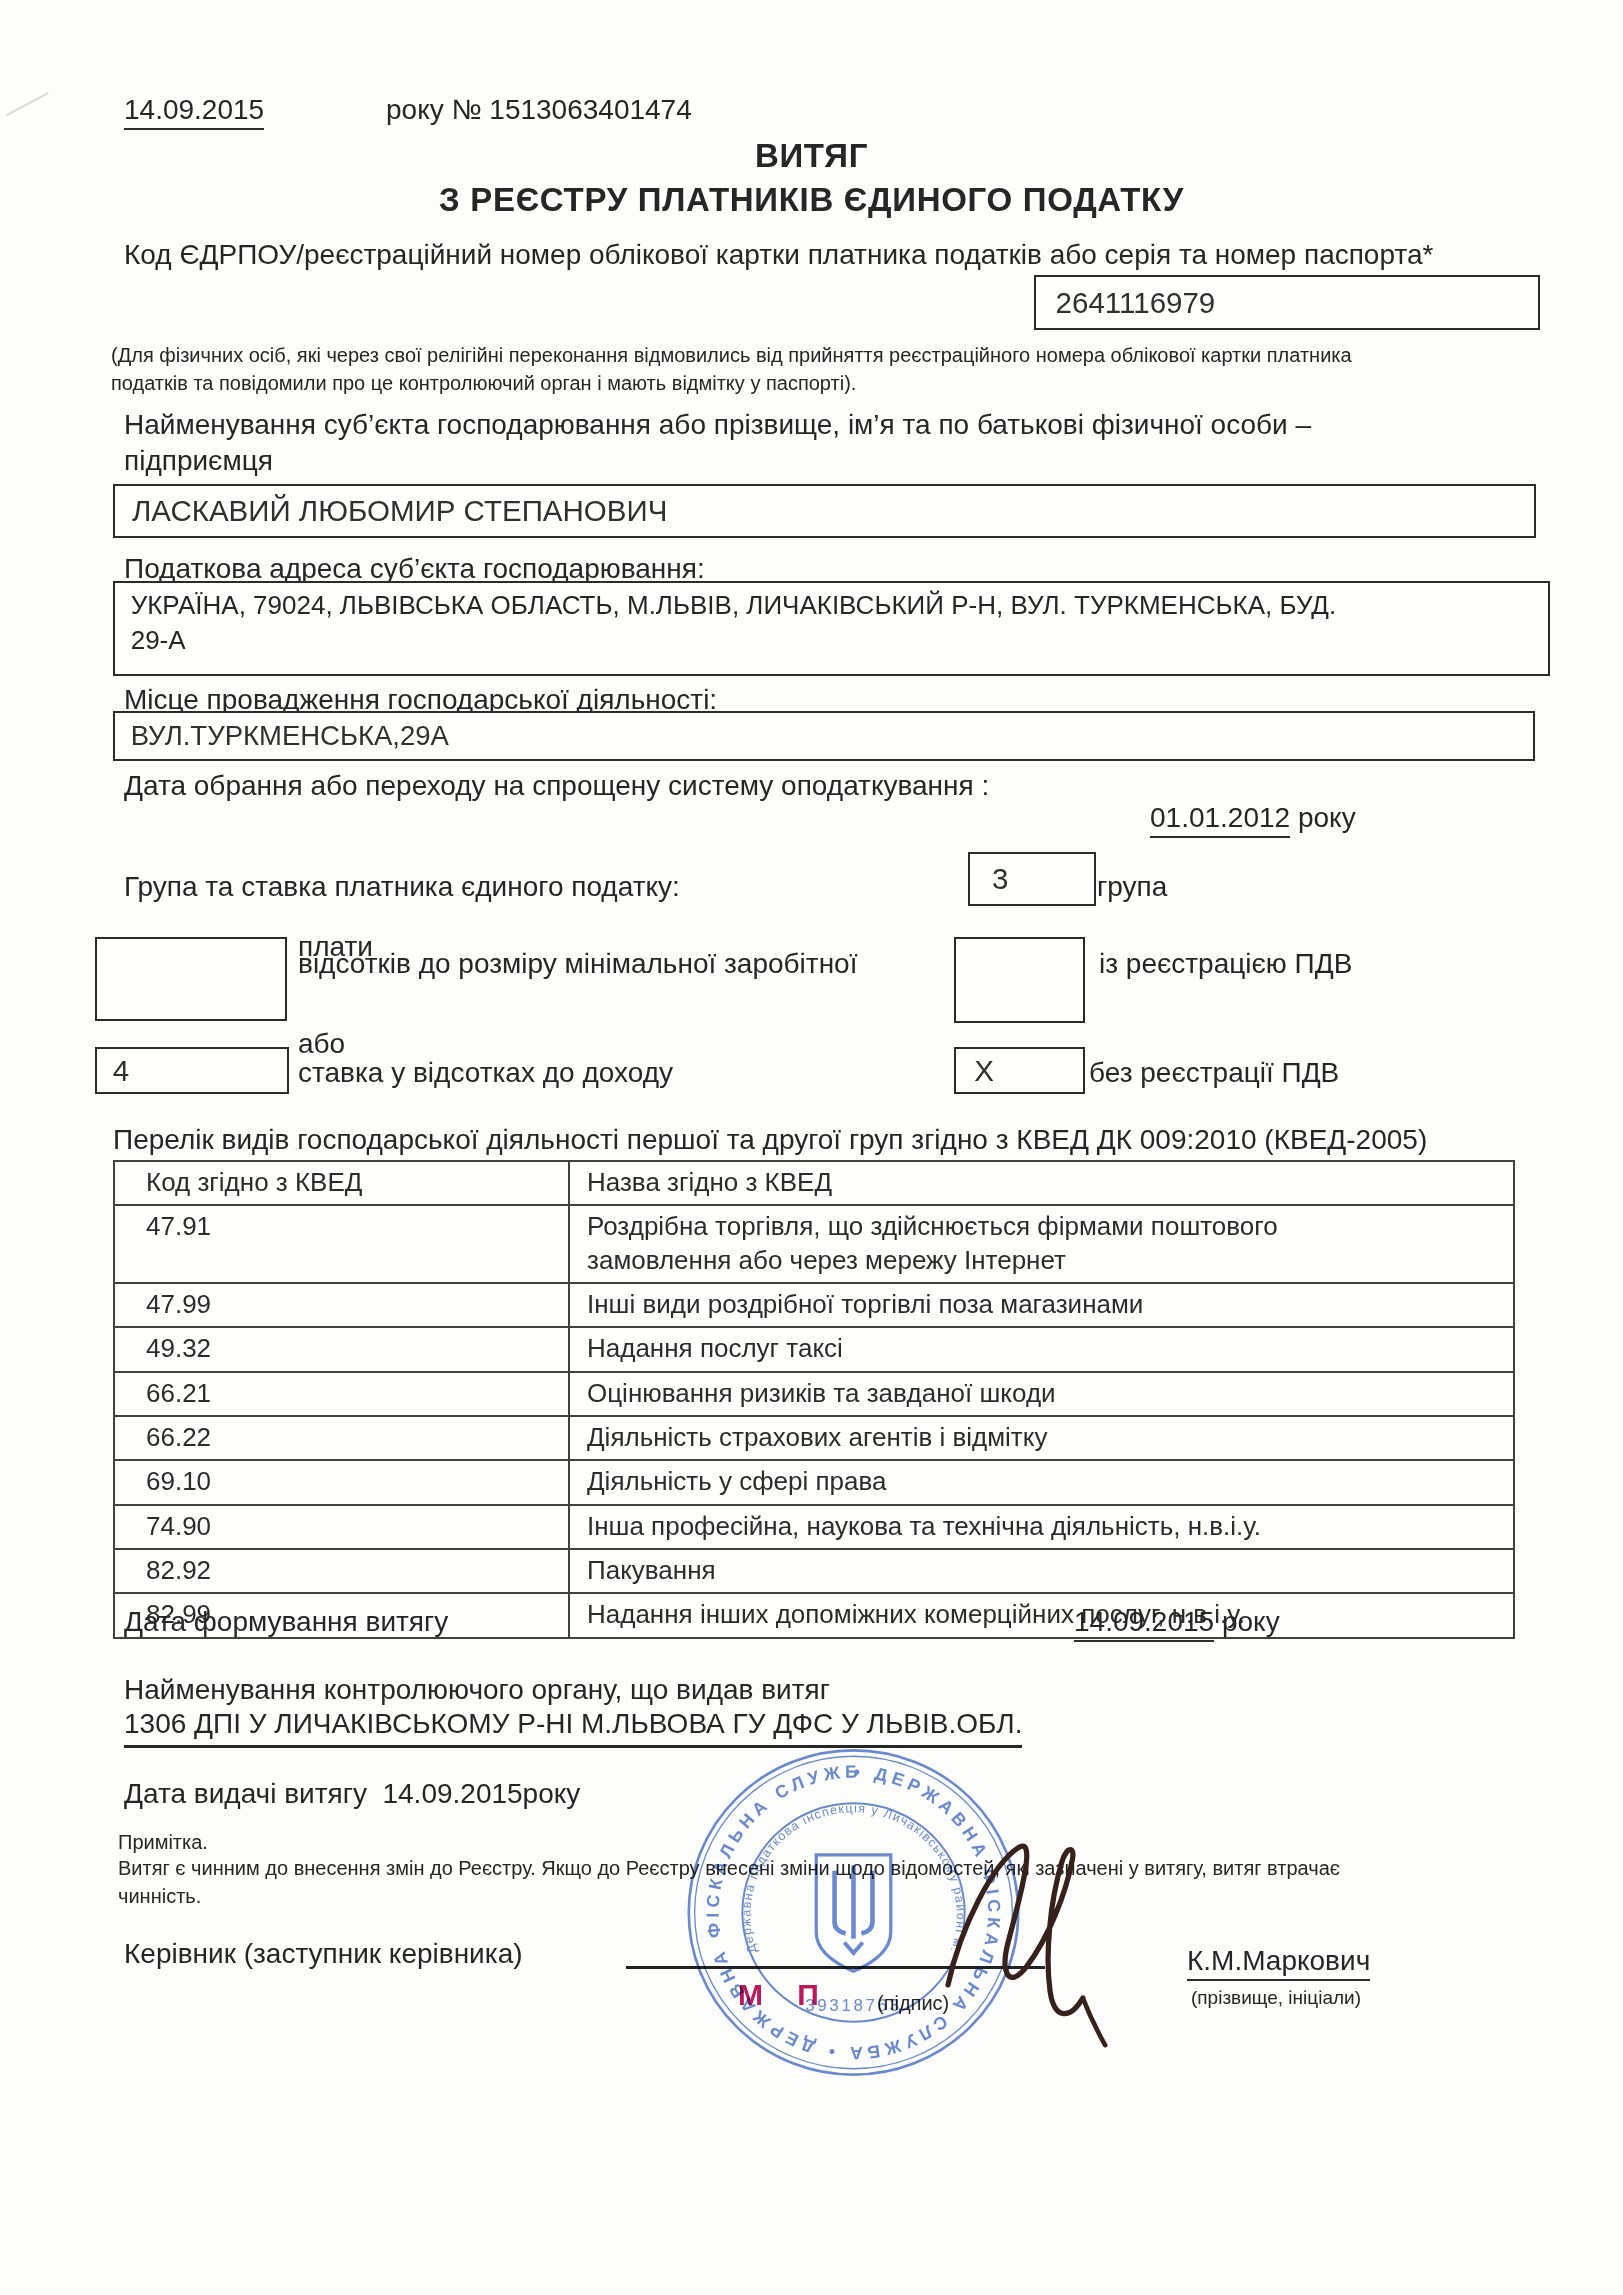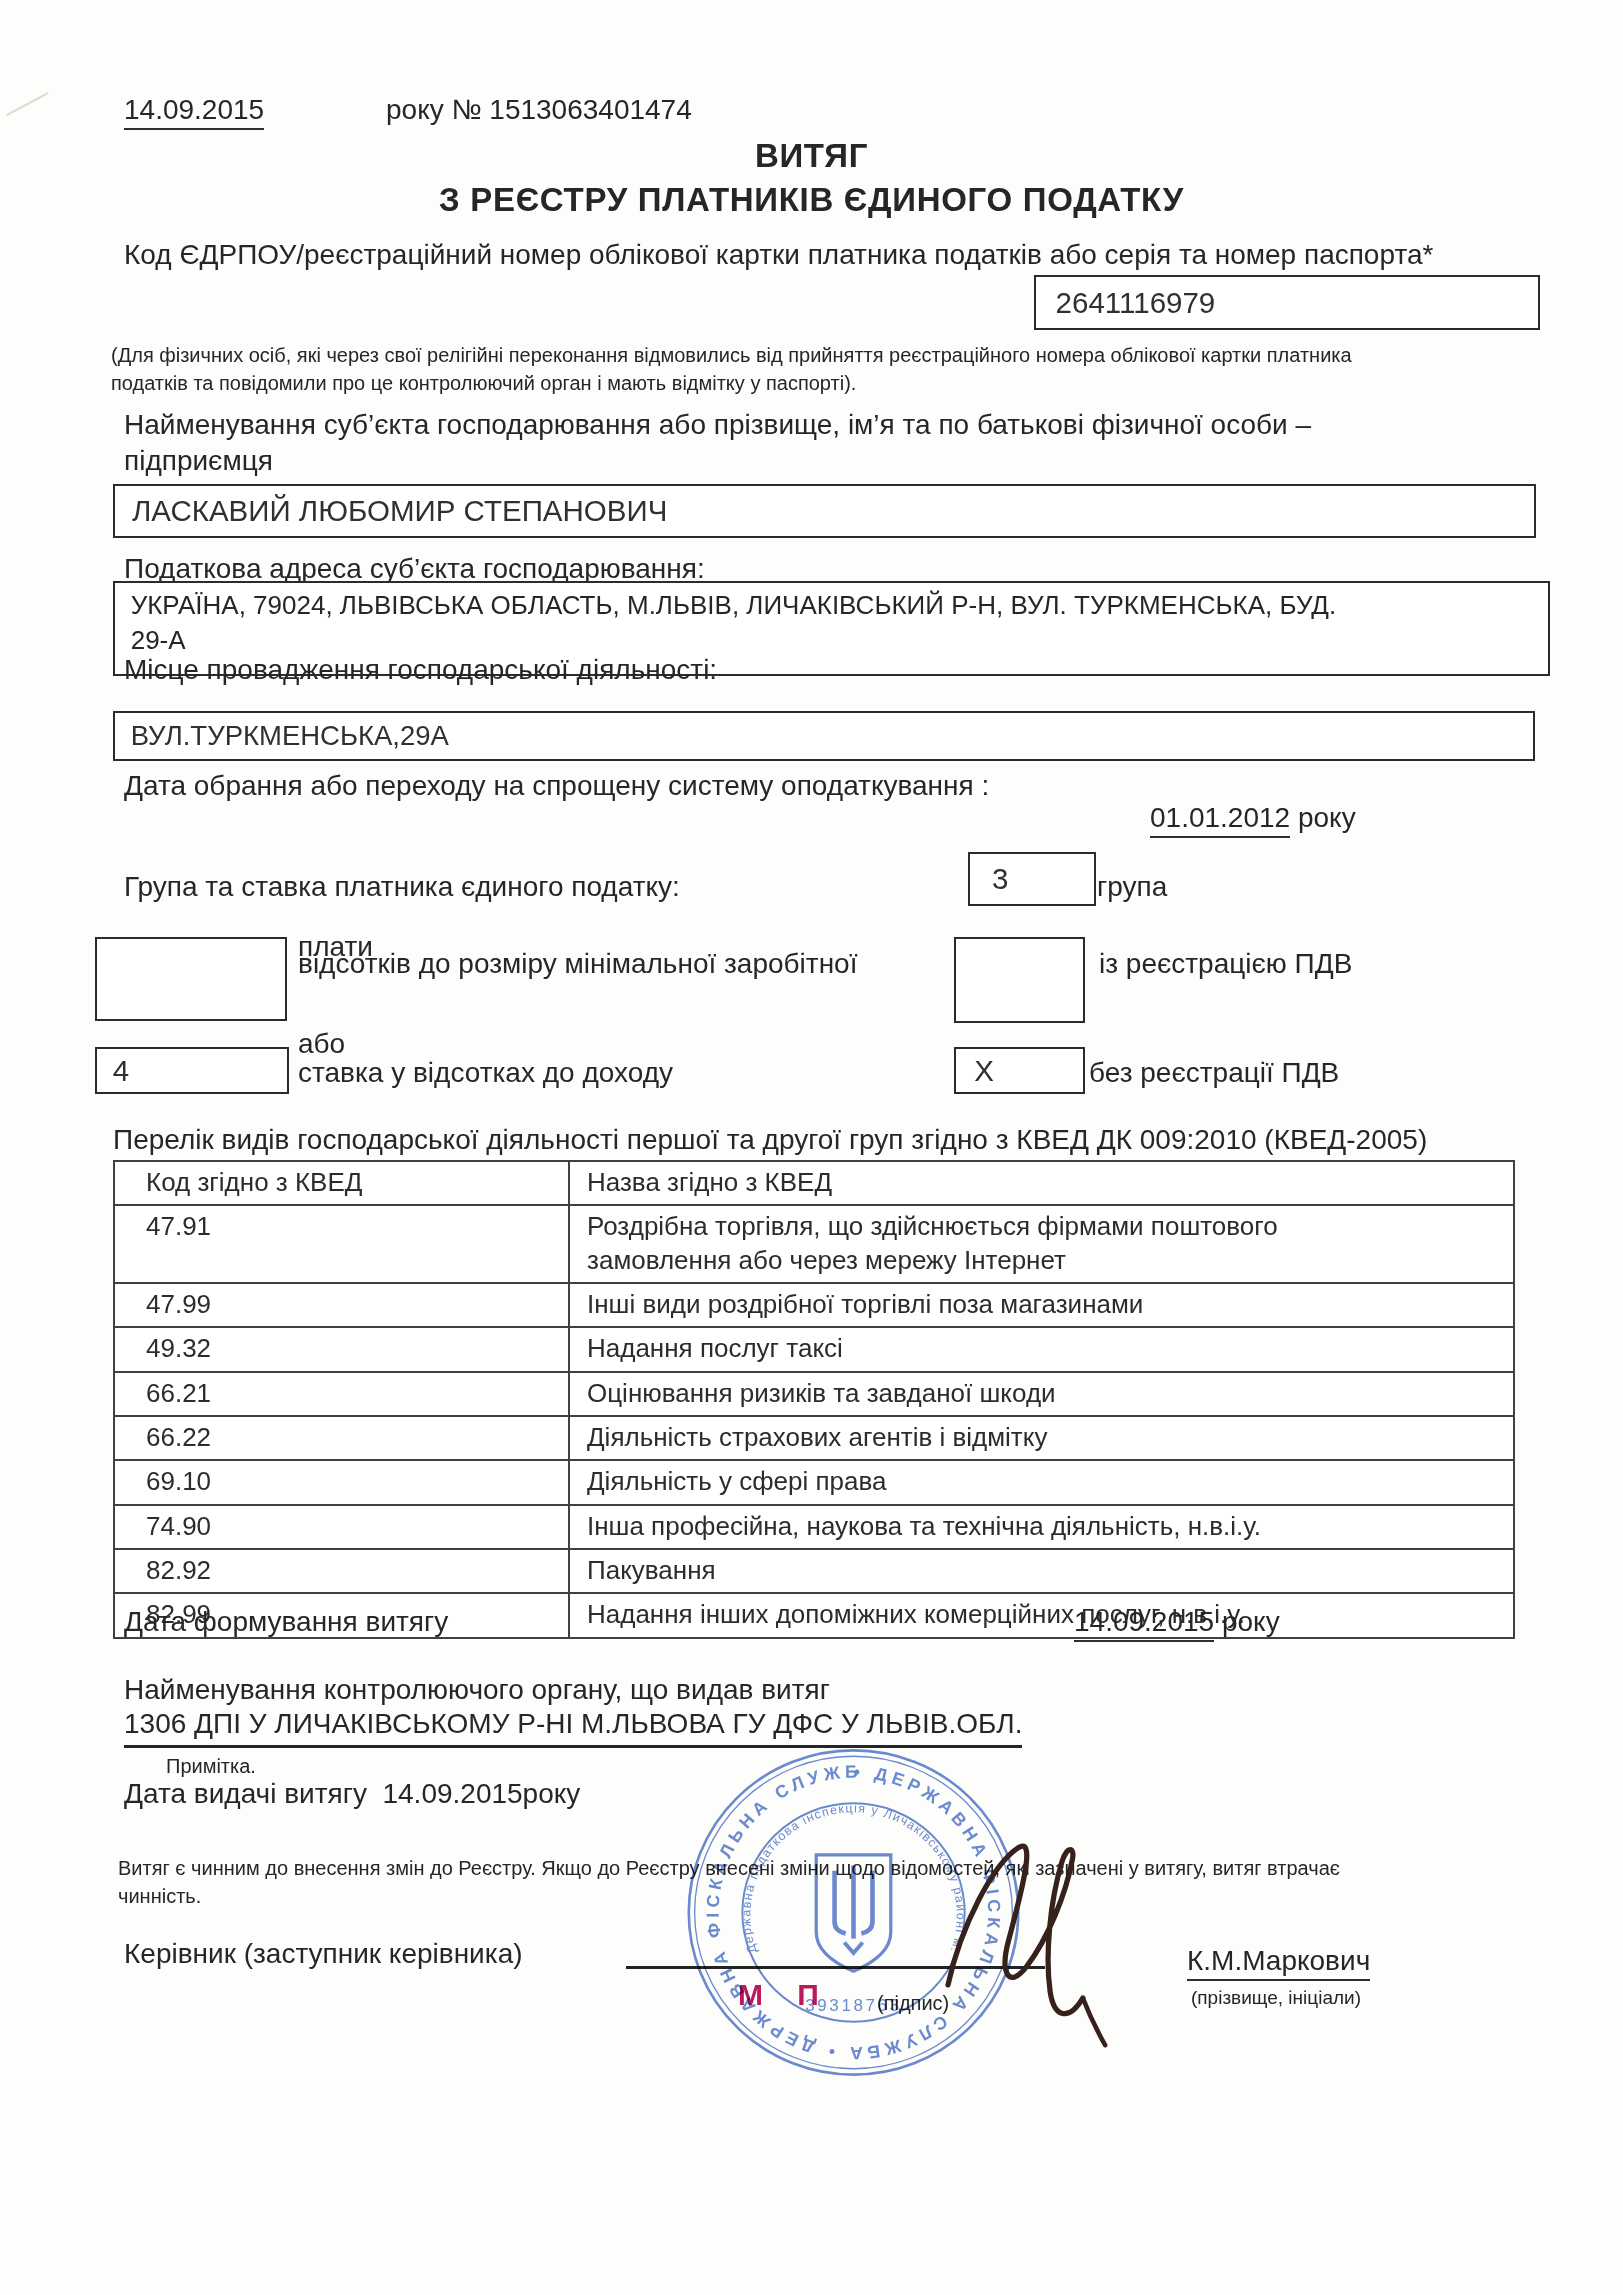--- a/index.html
+++ b/index.html
@@ -52,21 +52,21 @@
   <div class="box" style="left:113px;top:484px;width:1402px;height:50px;padding-left:17px;">
     <span class="val">ЛАСКАВИЙ ЛЮБОМИР СТЕПАНОВИЧ</span>
   </div>
 
   <div class="abs lbl" style="left:124px;top:551px;">Податкова адреса суб’єкта господарювання:</div>
   <div class="box" style="left:113px;top:581px;width:1402px;min-height:81px;padding:5.2px 15.7px;align-items:flex-start;">
     <span class="pre" style="font-size:26px;line-height:1.35;">УКРАЇНА, 79024, ЛЬВІВСЬКА ОБЛАСТЬ, М.ЛЬВІВ, ЛИЧАКІВСЬКИЙ Р-Н, ВУЛ. ТУРКМЕНСЬКА, БУД.
 29-А</span>
   </div>
 
-  <div class="abs lbl" style="left:124px;top:652px;">Місце провадження господарської діяльності:</div>
+  <div class="abs lbl" style="left:124px;top:682px;">Місце провадження господарської діяльності:</div>
   <div class="box" style="left:113px;top:711px;width:1402px;height:46px;padding-left:15.7px;">
     <span class="val" style="font-size:27.5px;">ВУЛ.ТУРКМЕНСЬКА,29А</span>
   </div>
 
   <div class="abs lbl" style="left:124px;top:768px;">Дата обрання або переходу на спрощену систему оподаткування :</div>
   <div class="abs lbl" style="left:1150px;top:800px;">
     <span class="u">01.01.2012</span>
     <span>року</span>
   </div>
 
@@ -152,21 +152,21 @@
   </div>
 
   <div class="abs lbl" style="left:124px;top:1672px;">Найменування контролюючого органу, що видав витяг</div>
   <div class="abs" style="left:124px;top:1708px;"><span class="uthick" style="font-size:28px;">1306 ДПІ У ЛИЧАКІВСЬКОМУ Р-НІ М.ЛЬВОВА ГУ ДФС У ЛЬВІВ.ОБЛ.</span></div>
 
   <div class="abs lbl" style="left:124px;top:1776px;">
     <span>Дата видачі витягу</span>&nbsp;
     <span>14.09.2015року</span>
   </div>
 
-  <div class="abs small" style="left:118px;top:1753px;margin-left:48px;">Примітка.</div>
+  <div class="abs small" style="left:118px;top:1829px;">Примітка.</div>
   <div class="abs small pre" style="left:118px;top:1855px;width:1433px;">Витяг є чинним до внесення змін до Реєстру. Якщо до Реєстру внесені зміни щодо відомостей, які зазначені у витягу, витяг втрачає
 чинність.</div>
 
   <div class="abs lbl" style="left:124px;top:1936px;">Керівник (заступник керівника)</div>
   <div class="abs sigline" style="left:626px;top:1966px;width:419px;height:0;"></div>
   <div class="abs mp" style="left:738px;top:1978px;">М П</div>
   <div class="abs small" style="left:877px;top:1990px;">(підпис)</div>
   <div class="abs" style="left:1187px;top:1939px;margin-top:6px;"><span class="u" style="font-size:28px;">К.М.Маркович</span></div>
   <div class="abs" style="left:1191px;top:1987px;font-size:19px;">(прізвище, ініціали)</div>
 

